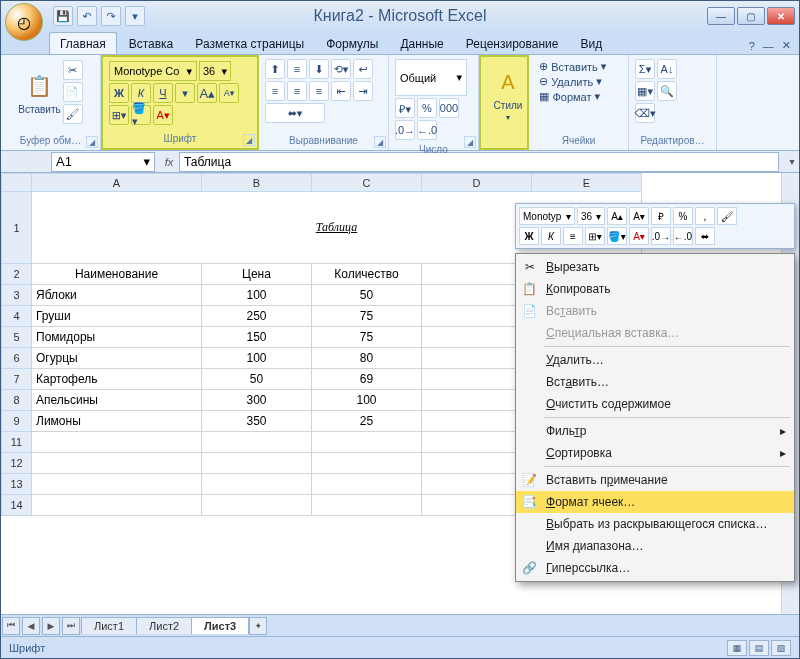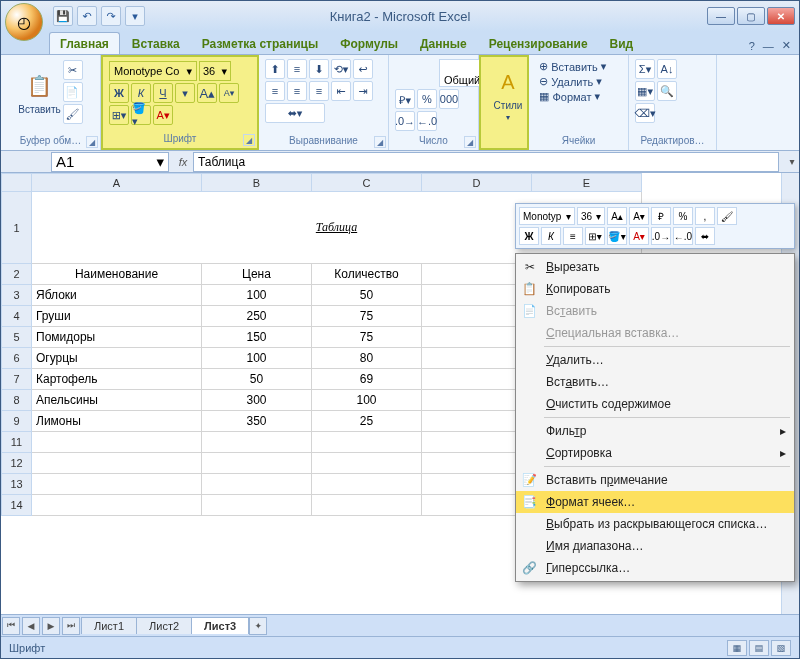--- a/index.html
+++ b/index.html
@@ -4,51 +4,51 @@
 <style>
 * { box-sizing: border-box; margin: 0; padding: 0; font-family: "Segoe UI", Tahoma, sans-serif; }
 body { background: #fff; width: 800px; height: 659px; overflow: hidden; position: relative; }
 
 
 .window { width: 800px; height: 659px; border: 1px solid #3b5a82; background: #cfe0f7; display: flex; flex-direction: column; }
 .titlebar { height: 30px; background: linear-gradient(#e4ecf7,#cadef5); display: flex; align-items: center; padding: 0 4px; position: relative; }
 .office-btn { width: 38px; height: 38px; border-radius: 50%; background: radial-gradient(circle at 30% 30%, #fff, #f8c56a 40%, #d87a1a 70%); border: 1px solid #9a6; position: absolute; top: 2px; left: 4px; z-index: 5; display:flex; align-items:center; justify-content:center; font-size:16px;}
 .qat { margin-left: 48px; display: flex; gap: 4px; align-items: center; }
 .qat .qbtn { width: 20px; height: 20px; background: #e8f1fb; border: 1px solid #a9c1de; border-radius: 2px; display:flex; align-items:center; justify-content:center; font-size:11px; color:#2a5a9a;}
-.title { position:absolute; left:50%; transform:translateX(-50%); font-size: 13px; color: #3a5a82; }
+.title { position:absolute; left:50%; transform:translateX(-50%); font-size: 16px; color: #3a5a82; }
 .winbtns { margin-left: auto; display: flex; gap: 2px; }
 .winbtn { width: 28px; height: 18px; border: 1px solid #6a88b0; background: linear-gradient(#eaf2fb,#c3d7ef); border-radius: 2px; display:flex;align-items:center;justify-content:center;font-size:10px;color:#2a4a7a;}
 .winbtn.close { background: linear-gradient(#f5a6a0,#d64a3a); color:#fff; font-weight:bold;}
 
 
 .ribbon-tabs { height: 24px; background: #cadef5; display: flex; align-items: flex-end; padding-left: 48px; gap: 2px; border-bottom: 1px solid #9ab4d6; }
-.rtab { padding: 4px 10px 3px; font-size: 12px; color: #4d7c0f; cursor: pointer; font-weight: bold; }
+.rtab { padding: 4px 10px 3px; font-size: 12px; color: #0f172a; cursor: pointer; }
 .rtab.active { background: #eef5fd; border: 1px solid #9ab4d6; border-bottom: none; border-radius: 3px 3px 0 0; }
 .tab-controls { margin-left:auto; display:flex; gap:4px; padding-right:6px; align-items:center;}
 .tab-controls span{ font-size:11px; color:#3a5a82; padding:2px;}
 
 
 .ribbon { height: 96px; background: #eef5fd; border-bottom: 1px solid #9ab4d6; display: flex; }
 .group { border-right: 1px solid #c3d7ef; padding: 4px 6px 2px; display: flex; flex-direction: column; position:relative;}
 .group-label { font-size: 10px; color: #5a7aa8; text-align: center; padding: 2px 0; margin-top:auto;}
 .group.hl { background: #f5f089; border: 2px solid #b8c93a; }
 .group .row { display: flex; gap: 2px; align-items: center; margin-bottom:2px;}
 .bigbtn { width: 42px; height: 66px; display:flex; flex-direction:column; align-items:center; justify-content:center; gap:2px; font-size:10px; color:#2a4a7a; border:1px solid transparent; border-radius:3px; padding:2px;}
 .ico { width: 32px; height: 32px; display:flex;align-items:center;justify-content:center;font-size:20px;}
 .smbtn { width:20px; height:20px; border:1px solid #c3d7ef; background:#fff; border-radius:2px; display:flex;align-items:center;justify-content:center;font-size:11px;color:#2a4a7a;}
 .smbtn.hl{background:#f5f089; border-color:#b8c93a;}
 .fontbox { width:88px; height:20px; border:1px solid #b8c93a; background:#f5f089; font-size:11px; padding:0 4px; display:flex;align-items:center;justify-content:space-between;}
 .sizebox { width:32px; height:20px; border:1px solid #b8c93a; background:#f5f089; font-size:11px; padding:0 3px;display:flex;align-items:center;justify-content:space-between;}
-.fmtbox { width:72px; height:28px; border:1px solid #c3d7ef; background:#fff; font-size:11px; padding:0 4px; display:flex;align-items:flex-end;justify-content:space-between;margin-left:44px;}
+.fmtbox { width:72px; height:37px; border:1px solid #c3d7ef; background:#fff; font-size:11px; padding:0 4px; display:flex;align-items:center;justify-content:space-between;}
 .txtlink { font-size:11px; color:#2a4a7a; padding:1px 4px; display:flex; align-items:center; gap:3px;}
 .launcher { position:absolute; bottom:2px; right:2px; width:12px; height:12px; font-size:8px; color:#5a7aa8; border:1px solid #c3d7ef;display:flex;align-items:center;justify-content:center;}
 
 
 .fbar-row { height:22px; background:#e4ecf7; border-bottom:1px solid #9ab4d6; display:flex; align-items:center;}
-.namebox { width:118px; height:20px; border:1px solid #9ab4d6; background:#fff; margin:0 4px 0 50px; font-size:15px; padding:0 4px; display:flex;align-items:center;justify-content:space-between;}
+.namebox { width:104px; height:20px; border:1px solid #9ab4d6; background:#fff; margin:0 4px 0 50px; font-size:13px; padding:0 4px; display:flex;align-items:center;justify-content:space-between;}
 .fx { width:20px; font-size:11px; font-style:italic; text-align:center; color:#555;}
 .fbar { flex:1; height:20px; border:1px solid #9ab4d6; background:#fff; margin-right:6px; font-size:12px; padding:0 4px; display:flex;align-items:center;}
 
 
 .grid-area { flex:1; display:flex; overflow:hidden; background:#fff; position:relative;}
 .grid { flex:1; overflow:auto;}
 table { border-collapse:collapse; }
 th.colhead, td.rowhead { background:#e4ecf7; border:1px solid #c3d7ef; font-size:11px; font-weight:normal; color:#333; text-align:center;}
 th.colhead { height:18px;}
 td.rowhead { width:30px; height:21px;}

